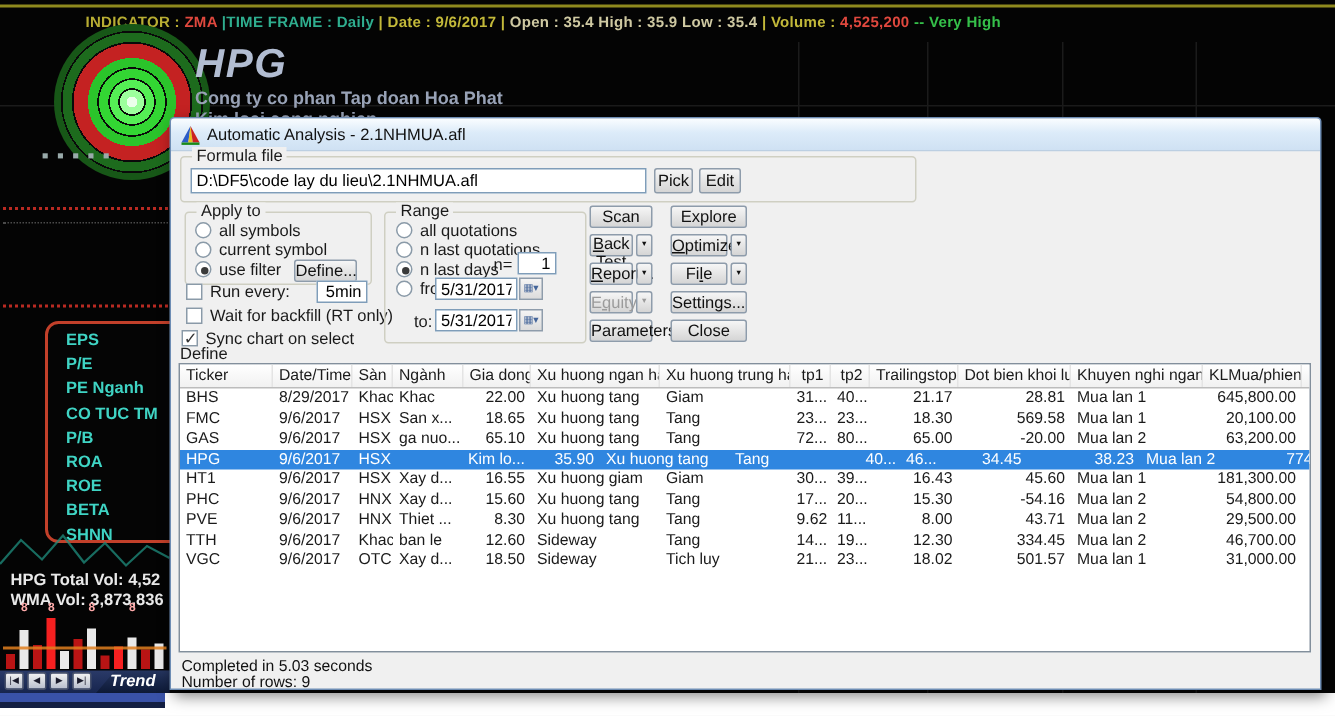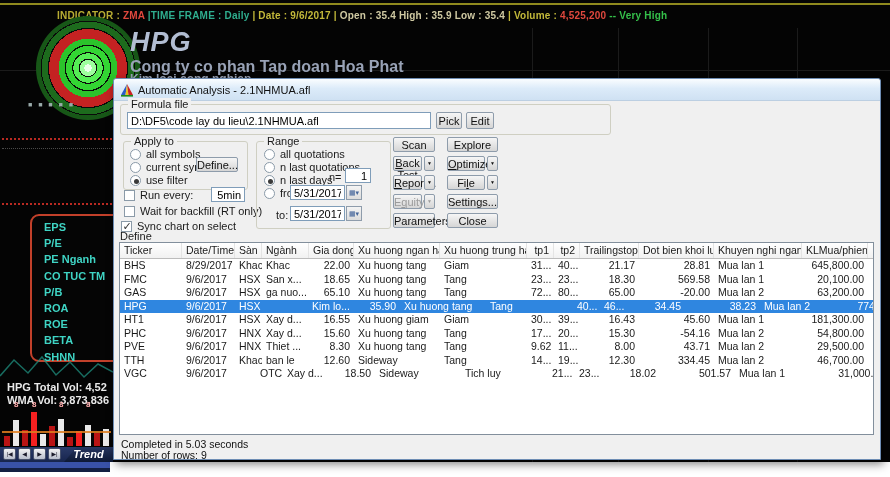--- a/index.html
+++ b/index.html
@@ -22,21 +22,21 @@
       #eaffea 0 5%, #9dff9d 5% 11%, #0a0a0a 11% 12.5%, #55ee55 12.5% 20%,
       #0a0a0a 20% 21.5%, #33d633 21.5% 30%, #0a0a0a 30% 31.5%, #2bc42b 31.5% 40%,
       #c42222 40% 53%, #0a0a0a 53% 54.5%, #1d6b1d 54.5% 63%, #0a0a0a 63% 64.5%,
       #175717 64.5% 73%, #0a0a0a 73% 74.5%, #124812 74.5% 83%, #0a0a0a 83% 84.5%,
       #0e3a0e 84.5% 96%, #79cdbf 96% 100%);
   }
   #tiny-dots { left:28px; top:101px; color:#9aa; font-size:7px; letter-spacing:2px; }
 
   
   #symbol-title { left:130px; top:27px; font-size:27px; font-weight:bold; font-style:italic; color:#b2bdd2; letter-spacing:1px; }
-  #symbol-company { left:130px; top:58px; font-size:16px; font-weight:bold; color:#98a2b6; }
+  #symbol-company { left:130px; top:58px; font-size:12px; font-weight:bold; color:#98a2b6; }
   #symbol-industry { left:130px; top:72px; font-size:12px; font-weight:bold; color:#98a2b6; }
 
   
   .dotline-red { left:2px; width:110px; height:0; border-top:2px dotted #b92a22; }
   .dotline-gray { left:2px; width:110px; height:0; border-top:1px dotted #4a4a4a; }
 
   
   #stats-box { left:30px; top:214px; width:130px; height:148px; border:2px solid #c2402a; border-radius:9px; background:#050505; padding:5px 0 0 12px; }
   .stat-row { height:16.2px; font-size:11px; font-weight:bold; white-space:nowrap; position:relative; }
   .stat-label { color:#3fd4c4; }
@@ -191,21 +191,21 @@
       <button class="btn" style="left:352px; top:11px; width:28px; height:17px;">Edit</button>
 
       <div class="grp" style="left:9px; top:40px; width:125px; height:49px;">
         <span class="glabel">Apply to</span>
       </div>
       <div id="apply-radios">
           <div class="ctl-row" style="left: 16px; top: 47px;"><span class="radio"></span><span>all symbols</span></div>
           <div class="ctl-row" style="left: 16px; top: 60px;"><span class="radio"></span><span>current symbol</span></div>
           <div class="ctl-row" style="left: 16px; top: 73px;"><span class="radio sel"></span><span>use filter</span></div>
         </div>
-      <button class="btn" style="left:82px; top:56px; width:42px; height:15px;">Define...</button>
+      <button class="btn" style="left:82px; top:72px; width:42px; height:15px;">Define...</button>
 
       <div class="ctl-row" style="left:10px; top:88px;">
         <span class="cb" id="cb-runevery"></span><span>Run every:</span>
       </div>
       <input class="txt al-r" style="left: 97px; top: 86px; width: 34px; height: 15px; text-align: right;" value="5min">
       <div class="ctl-row" style="left:10px; top:104px;">
         <span class="cb" id="cb-backfill"></span><span>Wait for backfill (RT only)</span>
       </div>
       <div class="ctl-row" style="left:7px; top:119px;">
         <span class="cb checked" id="cb-sync"></span><span>Sync chart on select</span>
@@ -393,21 +393,21 @@
               <div class="tcell al-r" style="width: 26px;">19...</div>
               <div class="tcell al-r" style="width: 59px;">12.30</div>
               <div class="tcell al-r" style="width: 75px;">334.45</div>
               <div class="tcell" style="width: 88px;">Mua lan 2</div>
               <div class="tcell al-r" style="width: 66px;">46,700.00</div>
               <div class="tcell" style="width: 7px;"></div>
             </div>
             <div class="trow">
               <div class="tcell" style="width: 62px;">VGC</div>
               <div class="tcell" style="width: 53px;">9/6/2017</div>
-              <div class="tcell" style="width: 27px; margin-left: 21px;">OTC</div>
+              <div class="tcell" style="width: 27px;">OTC</div>
               <div class="tcell" style="width: 47px;">Xay d...</div>
               <div class="tcell al-r" style="width: 45px;">18.50</div>
               <div class="tcell" style="width: 86px;">Sideway</div>
               <div class="tcell" style="width: 87px;">Tich luy</div>
               <div class="tcell al-r" style="width: 27px;">21...</div>
               <div class="tcell al-r" style="width: 26px;">23...</div>
               <div class="tcell al-r" style="width: 59px;">18.02</div>
               <div class="tcell al-r" style="width: 75px;">501.57</div>
               <div class="tcell" style="width: 88px;">Mua lan 1</div>
               <div class="tcell al-r" style="width: 66px;">31,000.00</div>

